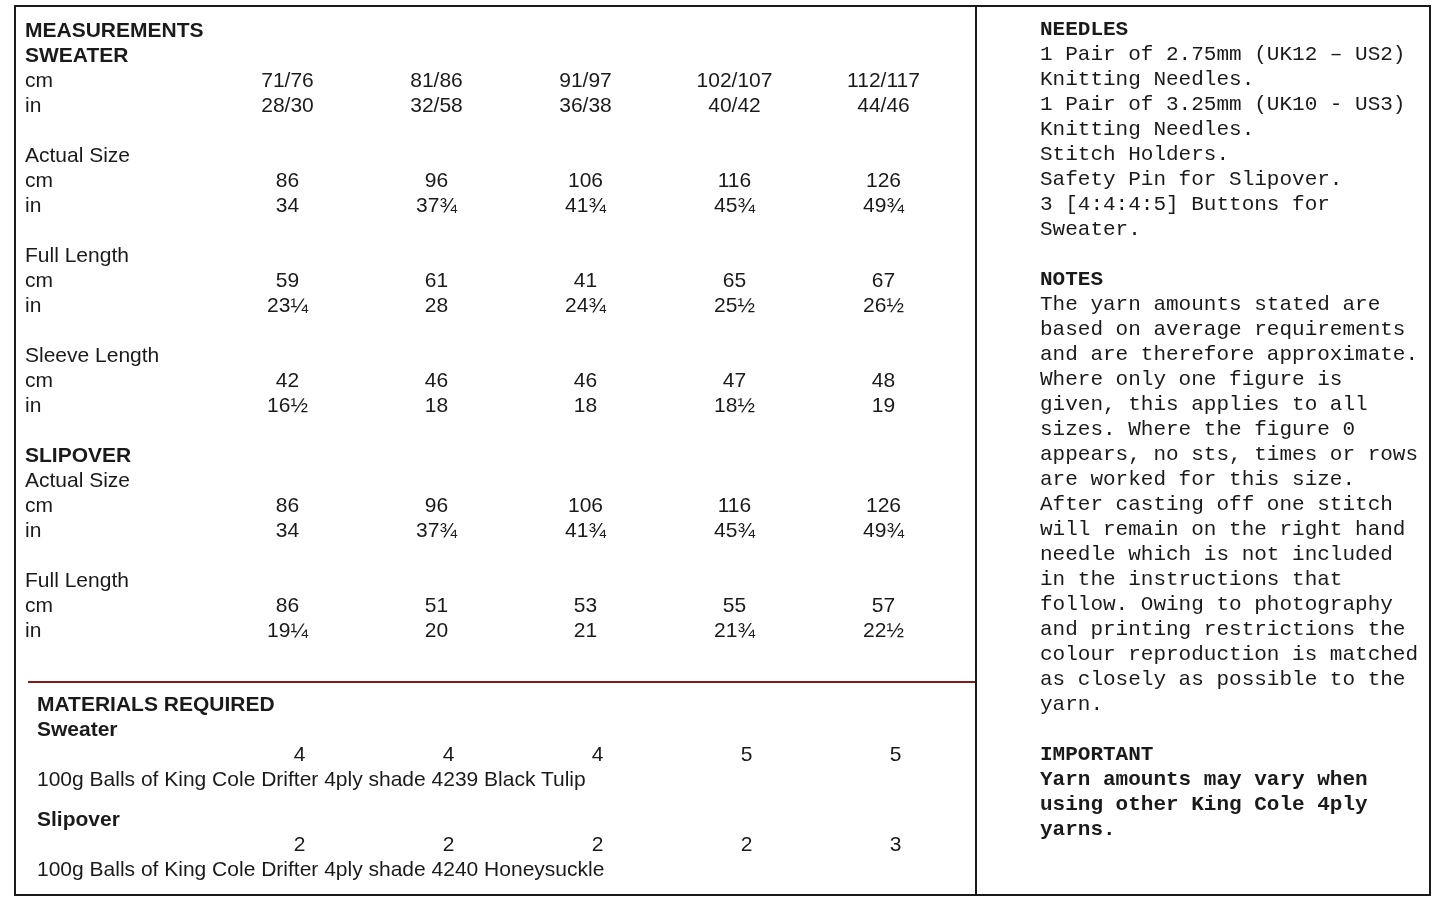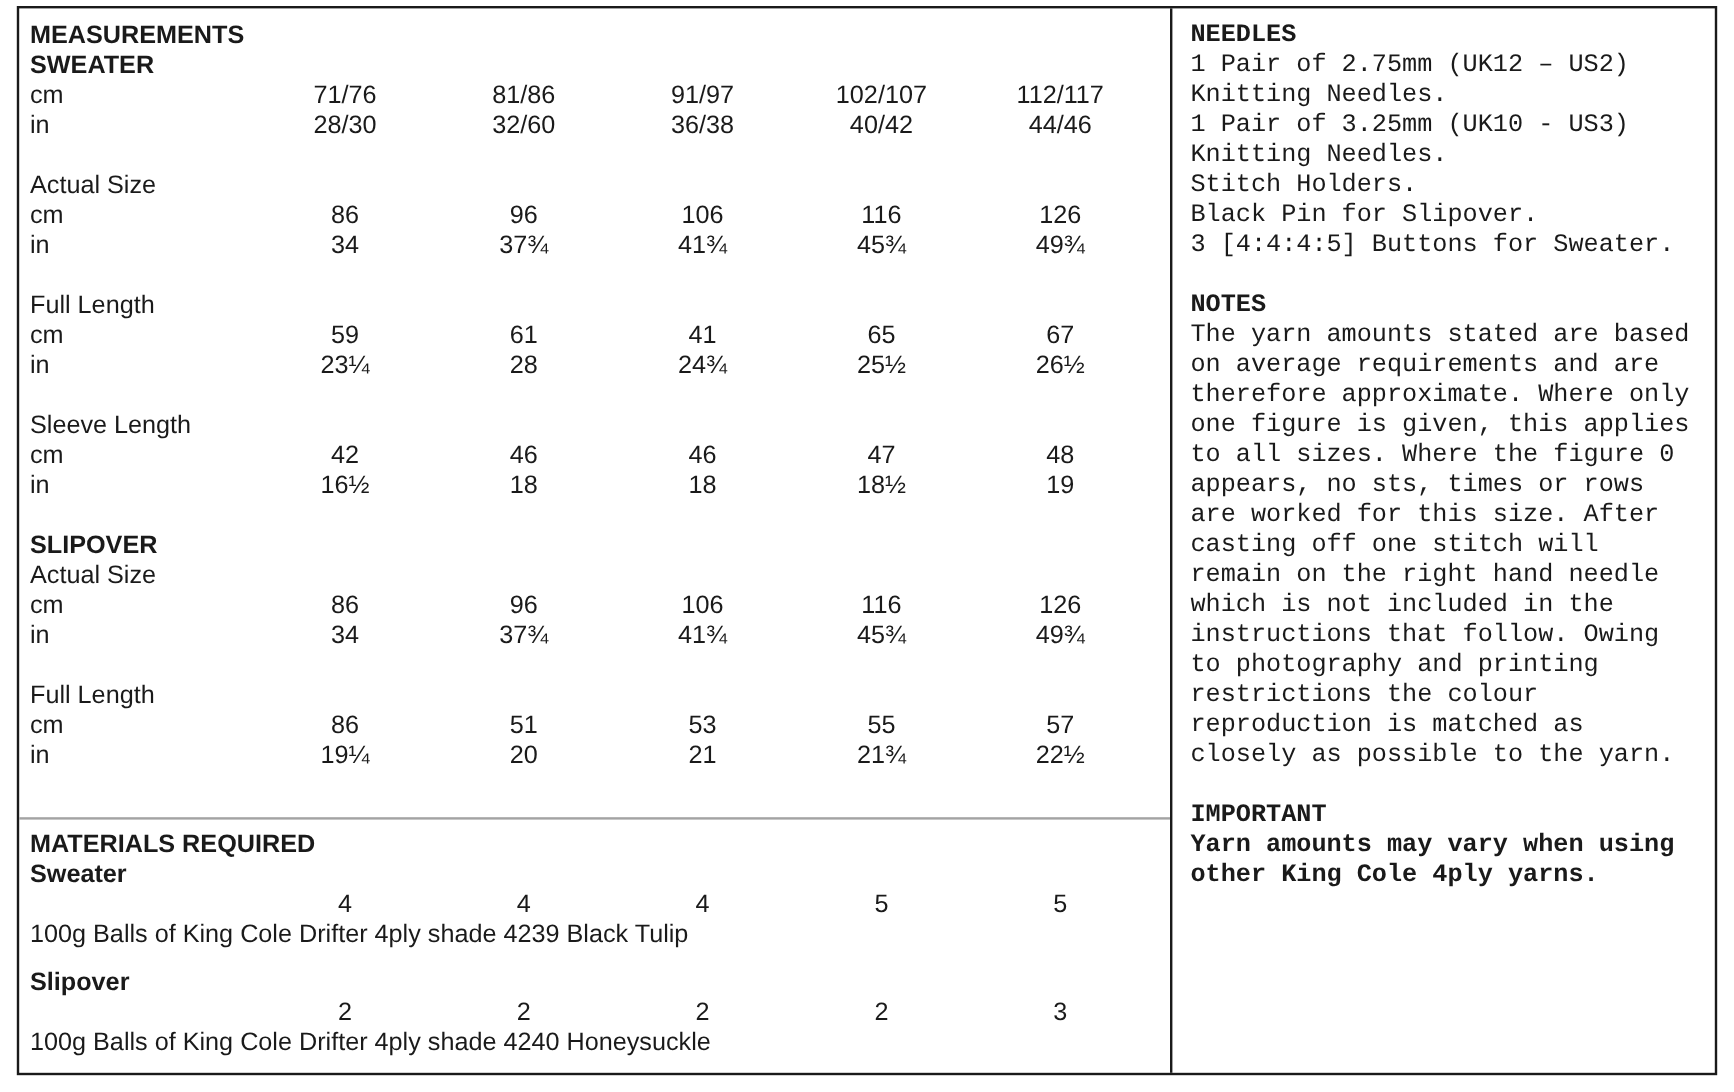--- a/index.html
+++ b/index.html
@@ -10,32 +10,34 @@
     font-size:21px;
     line-height:25px;
     -webkit-font-smoothing:antialiased;
   }
   .outer {
     position:absolute; left:14px; top:5px;
     width:1417px; height:891px;
     border:2px solid #1a1a1a;
     display:flex;
     background:#ffffff;
+    gap:48px;
   }
   .left-col {
     width:961px;
     border-right:2px solid #1a1a1a;
     display:flex; flex-direction:column;
   }
   .meas { flex:1; padding:10px 0 0 9px; overflow:hidden; }
   .materials {
     height:213px;
-    border-top:2px solid #a3a3a3;
+    border-top:2px solid #7f1d1d;
     padding:8px 0 0 9px;
     overflow:hidden;
+    margin-left:12px;
   }
   .right-col { flex:1; padding:10px 9px 0 15px; overflow:hidden;font-family:Liberation Mono, monospace; }
   .bold { font-weight:700; }
   .mt25 { margin-top:25px; }
   .mt15 { margin-top:15px; }
   .mrow { display:grid; grid-template-columns:188px repeat(5,149px); }
   .val { text-align:center; }
   .para { margin:0; }
 </style>
 </head>
@@ -54,21 +56,21 @@
           <span>cm</span>
           <span class="val">71/76</span>
           <span class="val">81/86</span>
           <span class="val">91/97</span>
           <span class="val">102/107</span>
           <span class="val">112/117</span>
         </div>
         <div class="mrow">
           <span>in</span>
           <span class="val">28/30</span>
-          <span class="val">32/60</span>
+          <span class="val">32/58</span>
           <span class="val">36/38</span>
           <span class="val">40/42</span>
           <span class="val">44/46</span>
         </div>
       </div>
 
       <div class="group mt25">
         <div>Actual Size</div>
         <div class="mrow">
           <span>cm</span>
@@ -196,21 +198,21 @@
       </div>
       <div>100g Balls of King Cole Drifter 4ply shade 4240 Honeysuckle</div>
     </div>
   </div>
 
   <div class="right-col">
     <div class="bold">NEEDLES</div>
     <div class="para">1 Pair of 2.75mm (UK12 – US2) Knitting Needles.</div>
     <div class="para">1 Pair of 3.25mm (UK10 - US3) Knitting Needles.</div>
     <div class="para">Stitch Holders.</div>
-    <div class="para">Black Pin for Slipover.</div>
+    <div class="para">Safety Pin for Slipover.</div>
     <div class="para">3 [4:4:4:5] Buttons for Sweater.</div>
 
     <div class="bold mt25">NOTES</div>
     <div class="para">The yarn amounts stated are based on average requirements and are therefore approximate. Where only one figure is given, this applies to all sizes. Where the figure 0 appears, no sts, times or rows are worked for this size. After casting off one stitch will remain on the right hand needle which is not included in the instructions that follow. Owing to photography and printing restrictions the colour reproduction is matched as closely as possible to the yarn.</div>
 
     <div class="bold mt25">IMPORTANT</div>
 
     <div class="para bold mt25">Yarn amounts may vary when using other King Cole 4ply yarns.</div>
   </div>
 

